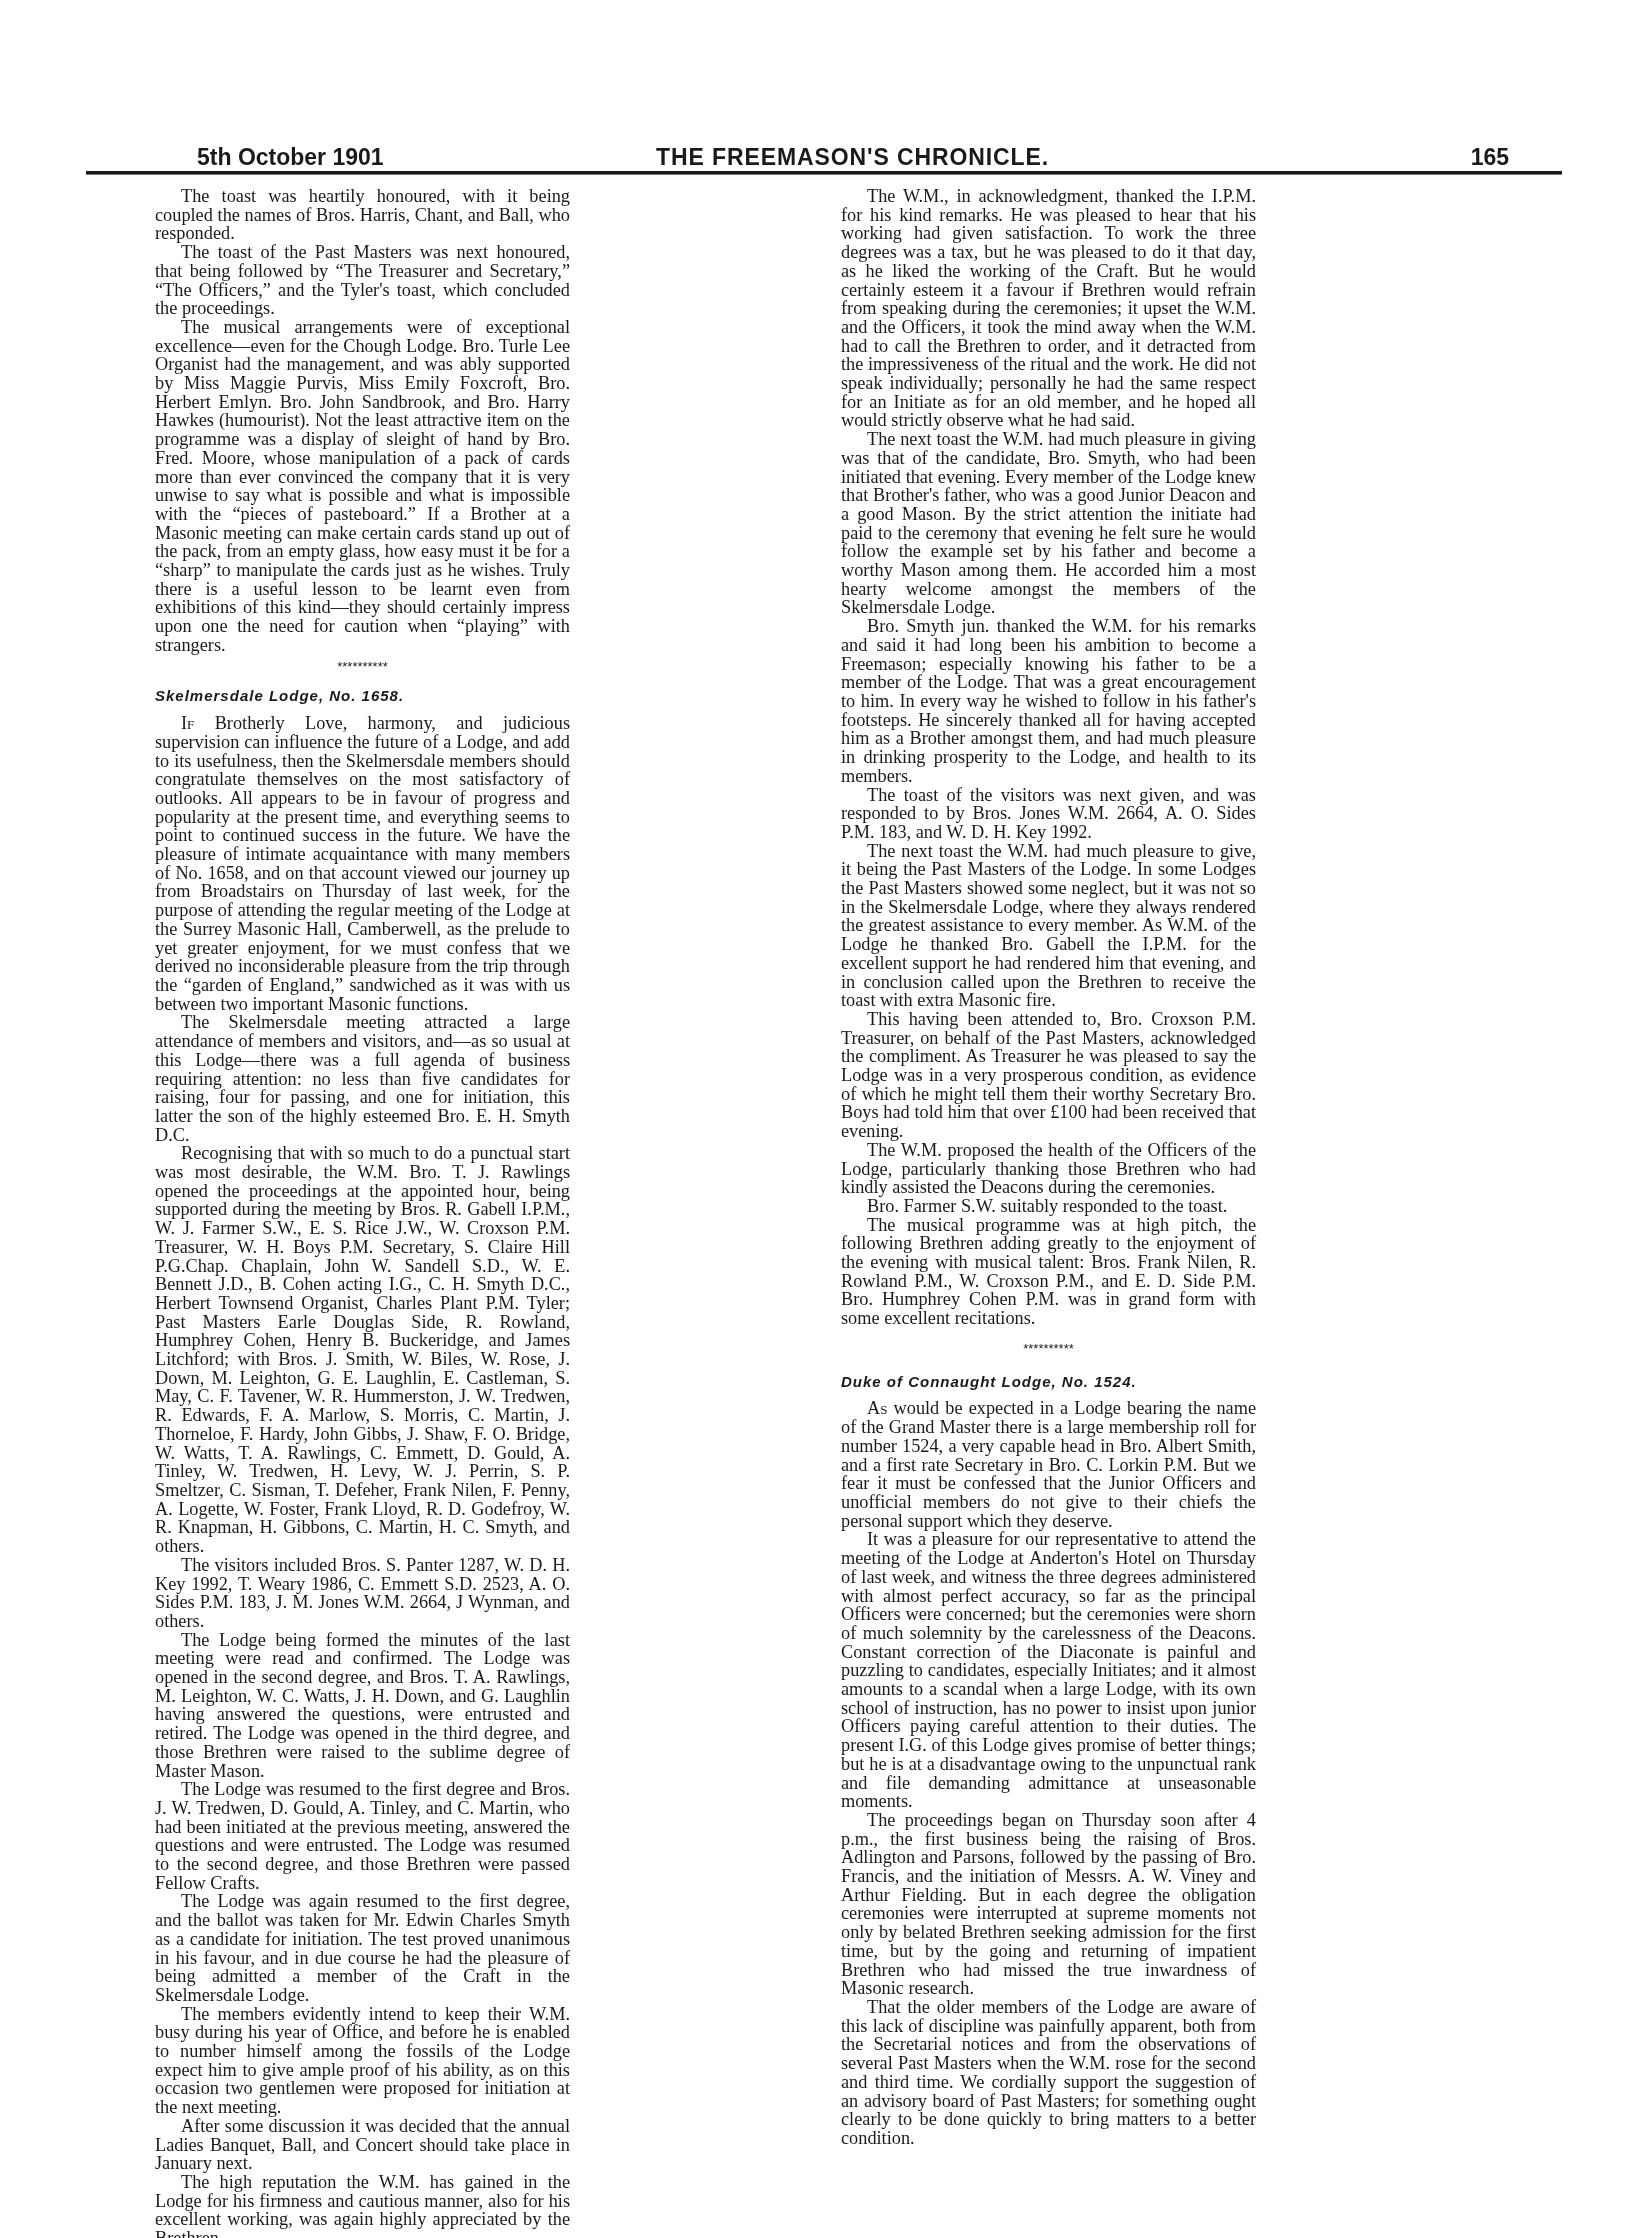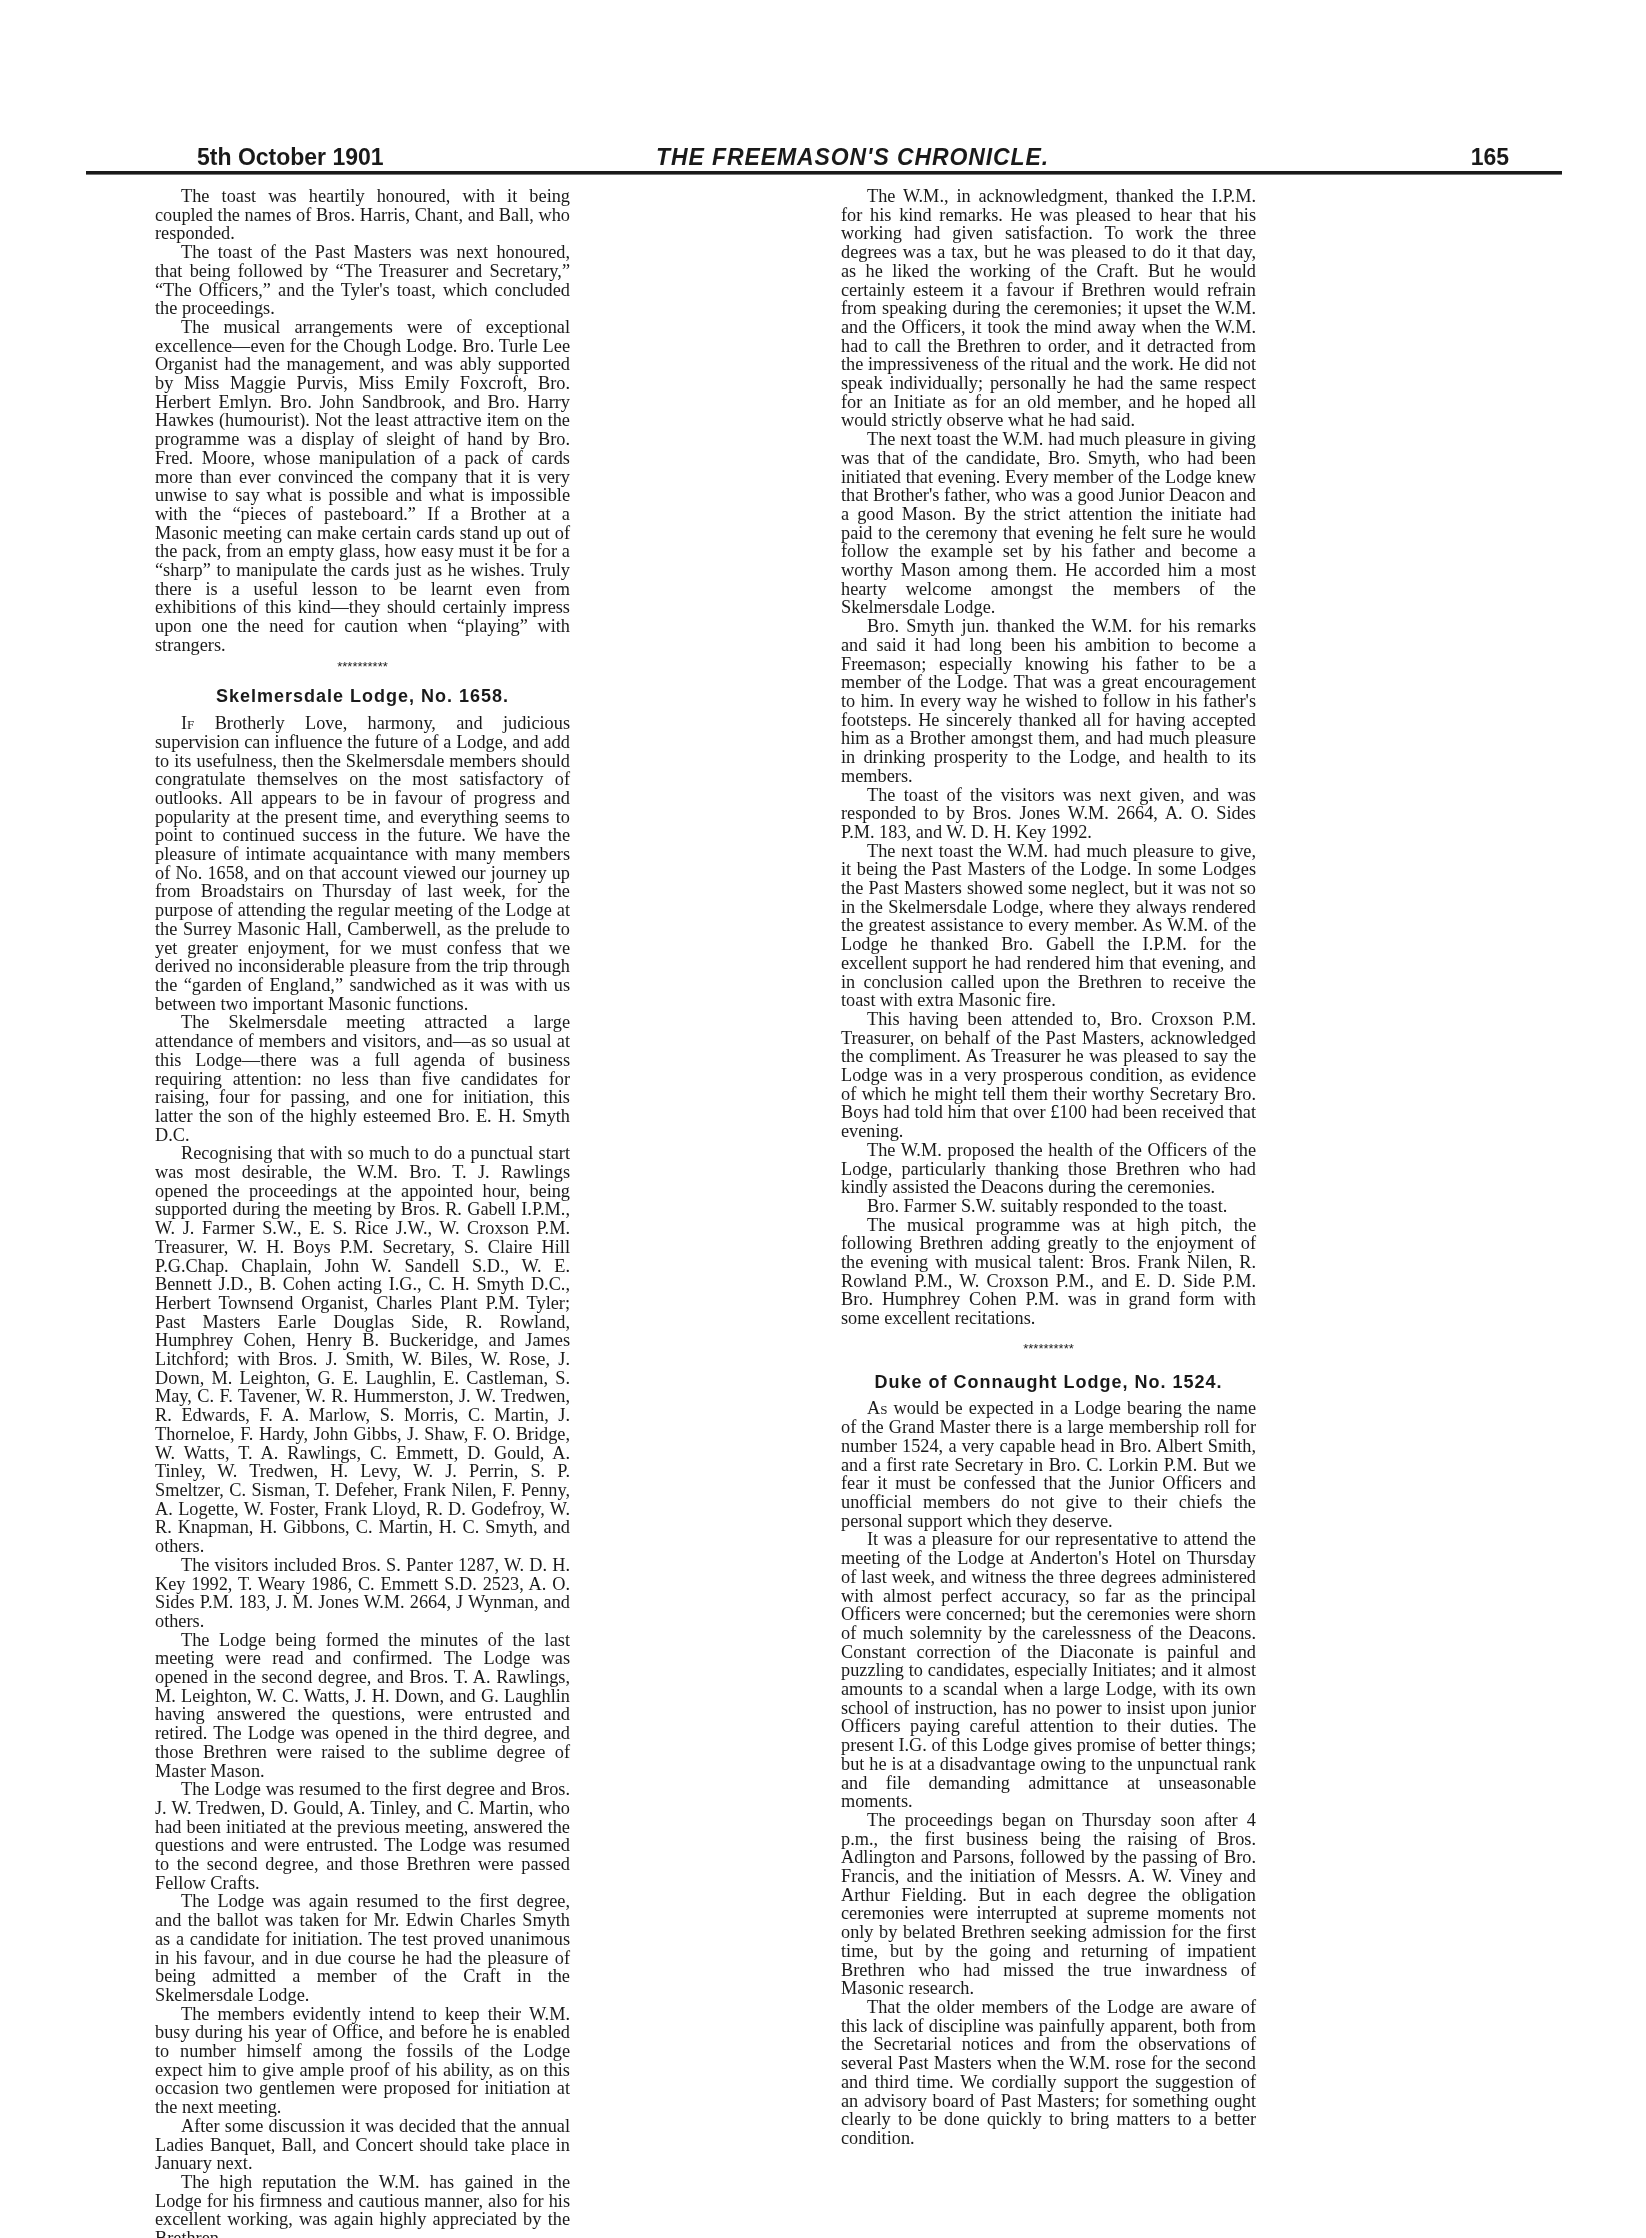--- a/index.html
+++ b/index.html
@@ -1,31 +1,31 @@
 <!DOCTYPE html>
 <html style="font-size:13.7px"><head>
   <meta charset="utf-8">
   <style>
     html, body { margin: 0; padding: 0; background: #ffffff; }
     body { width: 1646px; height: 2239px; position: relative; overflow: hidden; color: #1a1a1a; }
     .masthead { position: absolute; left: 170px; top: 137px; width: 1365px; height: 34px;
       font-family: "Liberation Sans", sans-serif; font-weight: bold; font-size: 23px; }
     .mh-date { position: absolute; left: 27px; top: 6.9px; }
-    .mh-title { position: absolute; left: 0; right: 0; top: 6.9px; text-align: center; letter-spacing: 0.9px; font-style: italic; }
+    .mh-title { position: absolute; left: 0; right: 0; top: 6.9px; text-align: center; letter-spacing: 0.9px; }
     .mh-page { position: absolute; right: 26px; top: 6.9px; }
     .rule { position: absolute; left: 86px; top: 171px; width: 1476px; height: 3.4px; background: #1a1a1a; border-bottom: 0.9px solid #777; }
     .col { position: absolute; top: 187px; width: 415px;
       font-family: "Liberation Serif", serif; font-size: 18.3px; line-height: 18.7px;
       text-align: justify; transform-origin: 0 0; }
     .col.left { left: 155px; transform: scaleX(1.0); }
     .col.right { left: 841px; }
     p { margin: 0; text-indent: 26px; }
     p.noindent { text-indent: 0; }
     .stars { text-align: center; text-indent: 0; font-family: "Liberation Sans", sans-serif; font-size: 13px; letter-spacing: 0; margin: 3.4px 0 8.6px 0; }
-    h2 { margin: 1.7px 0 6.9px 0; text-align: center; font-family: "Liberation Sans", sans-serif; font-weight: bold; font-size: 18px; letter-spacing: 1px; line-height: 22px; }
+    h2 { margin: 1.7px 0 6.9px 0; text-align: left; font-family: "Liberation Sans", sans-serif; font-weight: bold; font-size: 15px; letter-spacing: 1px; line-height: 22px; font-style: italic; }
     .sc { font-variant: small-caps; }
   </style>
 </head>
 <body>
 
 <div class="masthead">
   <span class="mh-date">5th October 1901</span>
   <span class="mh-title">THE FREEMASON'S CHRONICLE.</span>
   <span class="mh-page">165</span>
 </div>

